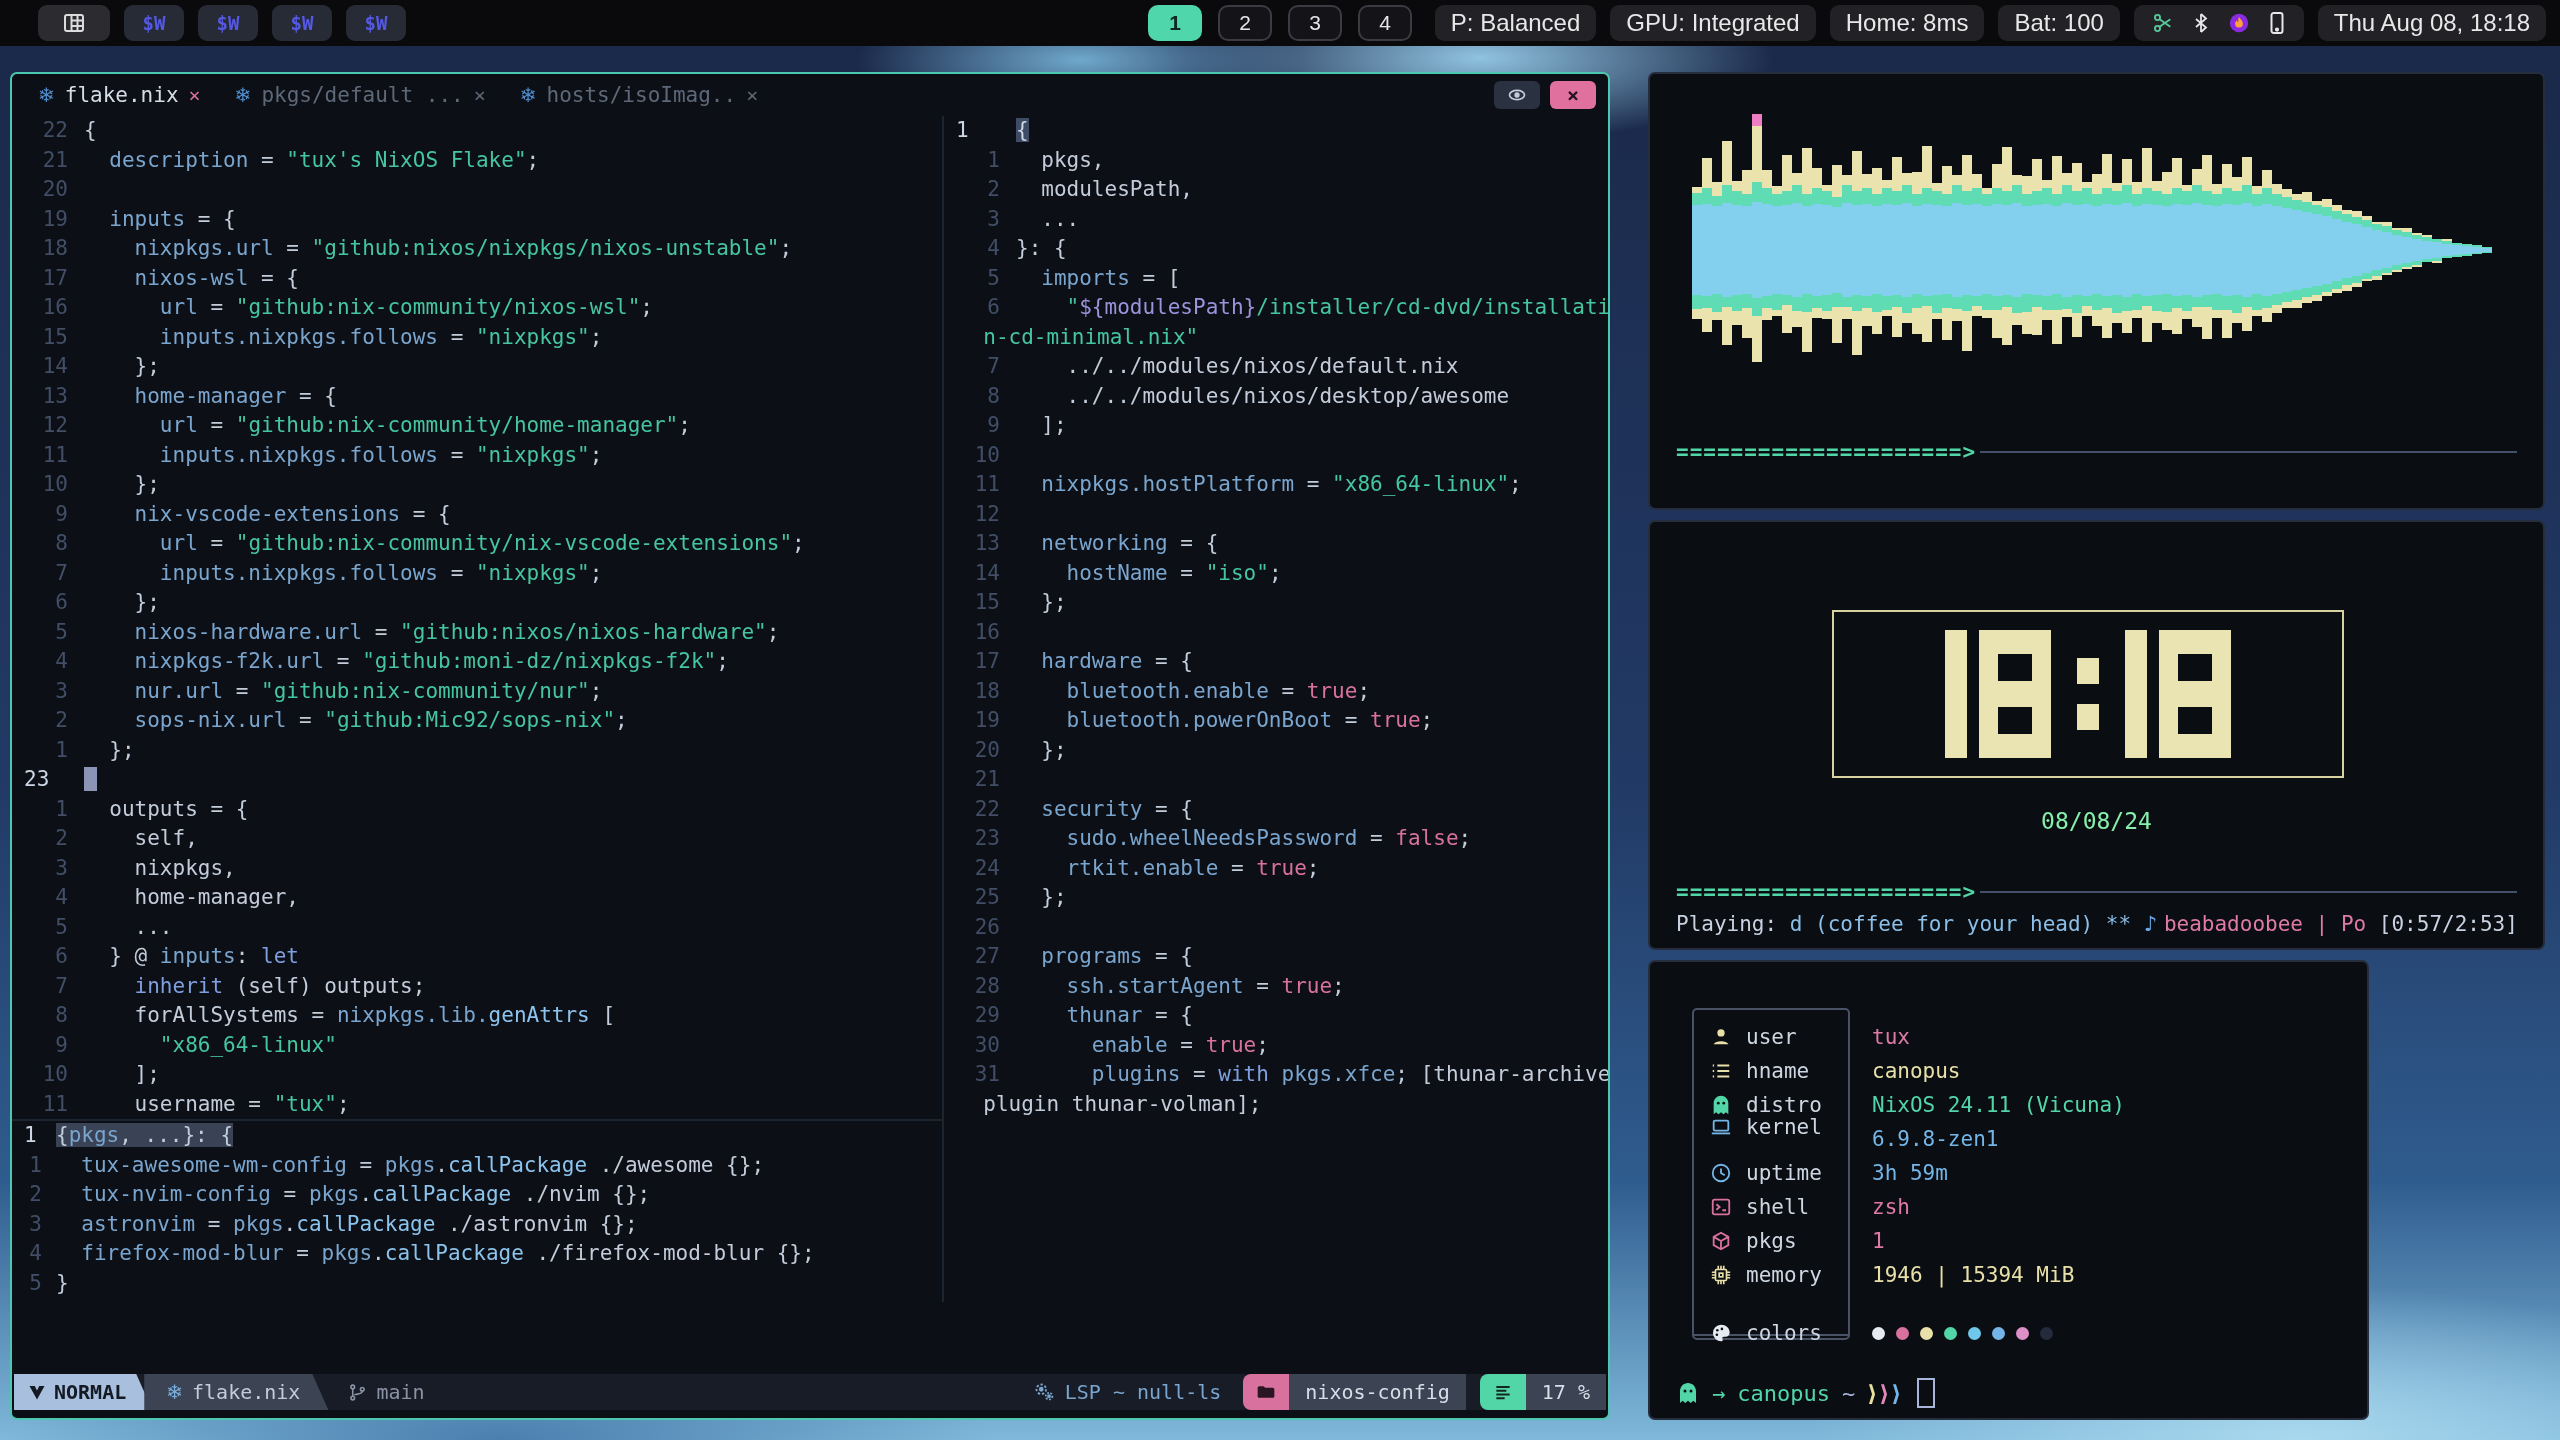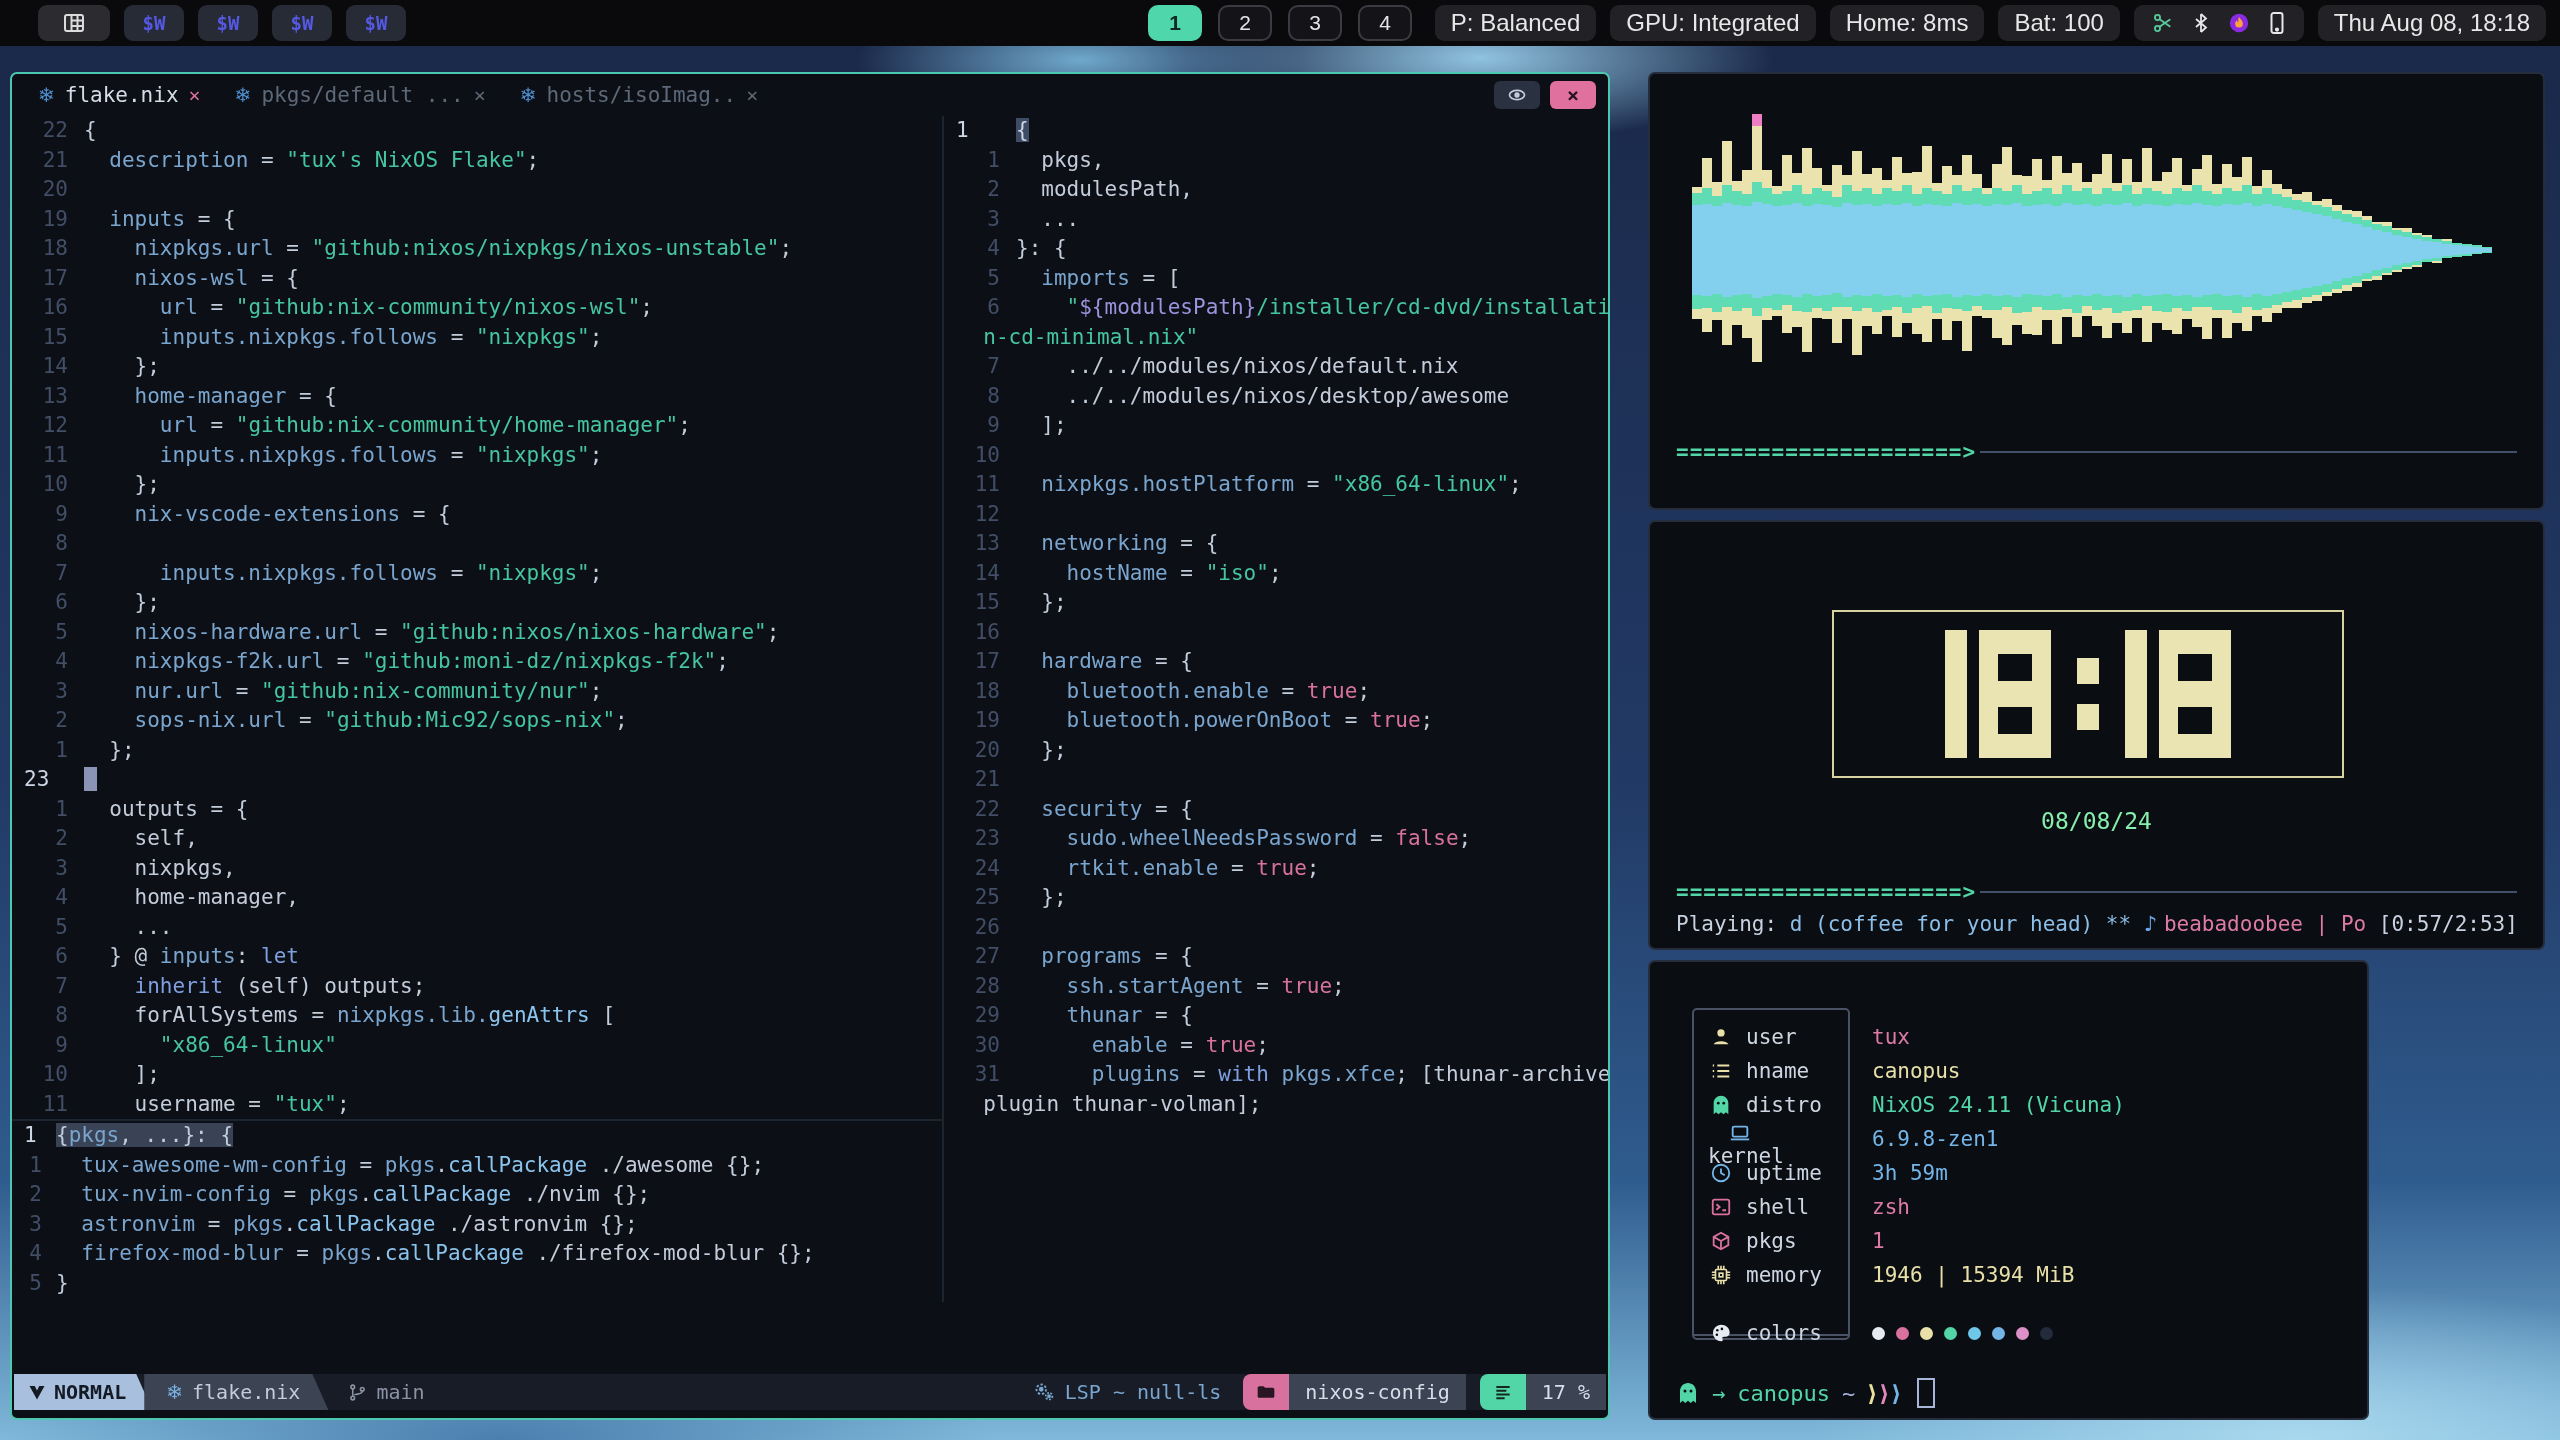--- a/index.html
+++ b/index.html
@@ -217,21 +217,21 @@
             <div class="row"><span class="ln">18</span><span class="code"><span class="tk-b">    nixpkgs.url</span><span class="tk-w"> = </span><span class="tk-s">"github:nixos/nixpkgs/nixos-unstable"</span><span class="tk-w">;</span></span></div>
             <div class="row"><span class="ln">17</span><span class="code"><span class="tk-b">    nixos-wsl</span><span class="tk-w"> = {</span></span></div>
             <div class="row"><span class="ln">16</span><span class="code"><span class="tk-b">      url</span><span class="tk-w"> = </span><span class="tk-s">"github:nix-community/nixos-wsl"</span><span class="tk-w">;</span></span></div>
             <div class="row"><span class="ln">15</span><span class="code"><span class="tk-b">      inputs.nixpkgs.follows</span><span class="tk-w"> = </span><span class="tk-s">"nixpkgs"</span><span class="tk-w">;</span></span></div>
             <div class="row"><span class="ln">14</span><span class="code"><span class="tk-w">    };</span></span></div>
             <div class="row"><span class="ln">13</span><span class="code"><span class="tk-b">    home-manager</span><span class="tk-w"> = {</span></span></div>
             <div class="row"><span class="ln">12</span><span class="code"><span class="tk-b">      url</span><span class="tk-w"> = </span><span class="tk-s">"github:nix-community/home-manager"</span><span class="tk-w">;</span></span></div>
             <div class="row"><span class="ln">11</span><span class="code"><span class="tk-b">      inputs.nixpkgs.follows</span><span class="tk-w"> = </span><span class="tk-s">"nixpkgs"</span><span class="tk-w">;</span></span></div>
             <div class="row"><span class="ln">10</span><span class="code"><span class="tk-w">    };</span></span></div>
             <div class="row"><span class="ln">9</span><span class="code"><span class="tk-b">    nix-vscode-extensions</span><span class="tk-w"> = {</span></span></div>
-            <div class="row"><span class="ln">8</span></div>
+            <div class="row"><span class="ln">8</span><span class="code"><span class="tk-b">      url</span><span class="tk-w"> = </span><span class="tk-s">"github:nix-community/nix-vscode-extensions"</span><span class="tk-w">;</span></span></div>
             <div class="row"><span class="ln">7</span><span class="code"><span class="tk-b">      inputs.nixpkgs.follows</span><span class="tk-w"> = </span><span class="tk-s">"nixpkgs"</span><span class="tk-w">;</span></span></div>
             <div class="row"><span class="ln">6</span><span class="code"><span class="tk-w">    };</span></span></div>
             <div class="row"><span class="ln">5</span><span class="code"><span class="tk-b">    nixos-hardware.url</span><span class="tk-w"> = </span><span class="tk-s">"github:nixos/nixos-hardware"</span><span class="tk-w">;</span></span></div>
             <div class="row"><span class="ln">4</span><span class="code"><span class="tk-b">    nixpkgs-f2k.url</span><span class="tk-w"> = </span><span class="tk-s">"github:moni-dz/nixpkgs-f2k"</span><span class="tk-w">;</span></span></div>
             <div class="row"><span class="ln">3</span><span class="code"><span class="tk-b">    nur.url</span><span class="tk-w"> = </span><span class="tk-s">"github:nix-community/nur"</span><span class="tk-w">;</span></span></div>
             <div class="row"><span class="ln">2</span><span class="code"><span class="tk-b">    sops-nix.url</span><span class="tk-w"> = </span><span class="tk-s">"github:Mic92/sops-nix"</span><span class="tk-w">;</span></span></div>
             <div class="row"><span class="ln">1</span><span class="code"><span class="tk-w">  };</span></span></div>
             <div class="row"><span class="ln cur">23</span><span class="code"><span class="block-cursor"></span></span></div>
             <div class="row"><span class="ln">1</span><span class="code"><span class="tk-w">  outputs = {</span></span></div>
             <div class="row"><span class="ln">2</span><span class="code"><span class="tk-w">    self,</span></span></div>
@@ -792,21 +792,21 @@
           <span class="fic i-green">
             <svg width="22" height="22" viewBox="0 0 24 24">
               <path d="M12 2c-4.4 0-8 3.6-8 8v12l2.6-2.2L9.3 22l2.7-2.2L14.7 22l2.7-2.2L20 22V10c0-4.4-3.6-8-8-8z" fill="currentColor"></path>
               <circle cx="9" cy="10" r="1.5" fill="#0a0d12"></circle>
               <circle cx="15" cy="10" r="1.5" fill="#0a0d12"></circle>
             </svg>
           </span>
           <span class="flb">distro</span>
         </div>
         <div class="frow v-green" style="left: 222px; top: 126px;">NixOS 24.11 (Vicuna)</div>
-        <div class="frow" style="left: 58px; top: 160px; flex-direction: column;">
+        <div class="frow" style="left: 58px; top: 148px;">
           <span class="fic i-blue">
             <svg width="22" height="22" viewBox="0 0 24 24" fill="none" stroke="currentColor" stroke-width="2">
               <rect x="4" y="5" width="16" height="11" rx="1.5"></rect>
               <path d="M2 19h20"></path>
             </svg>
           </span>
           <span class="flb">kernel</span>
         </div>
         <div class="frow v-blue" style="left: 222px; top: 160px;">6.9.8-zen1</div>
         <div class="frow" style="left: 58px; top: 194px;">

